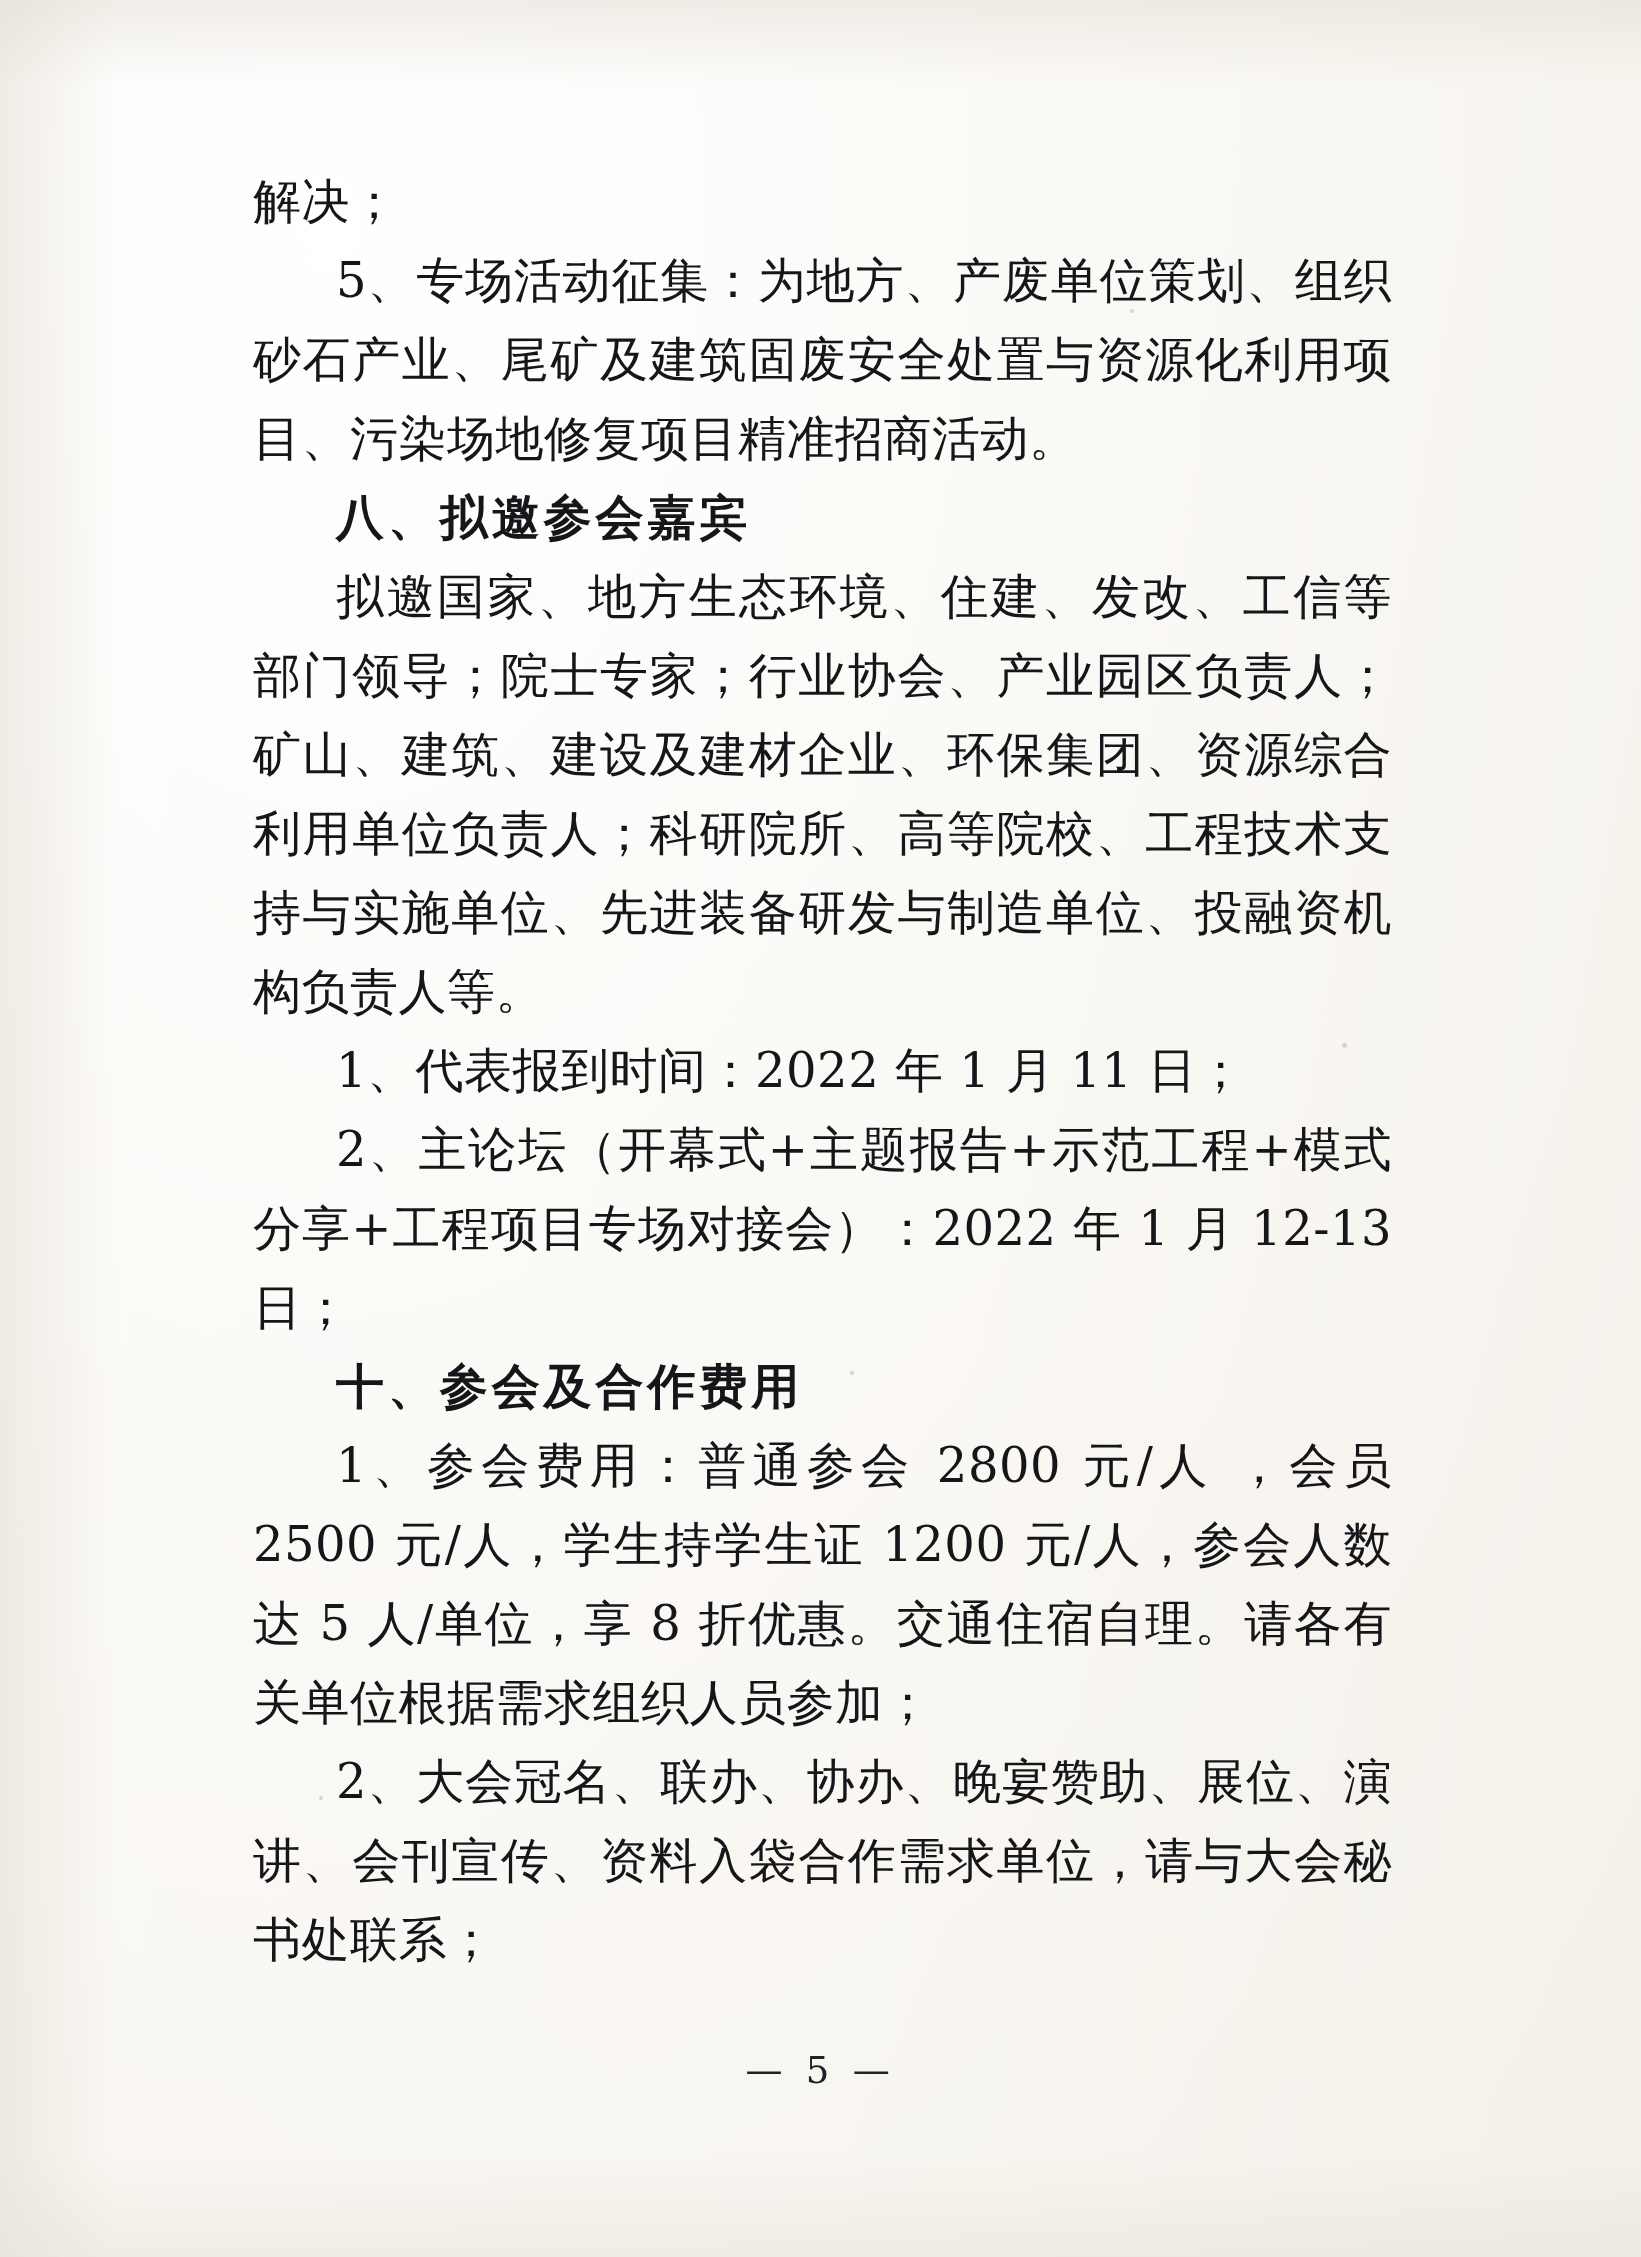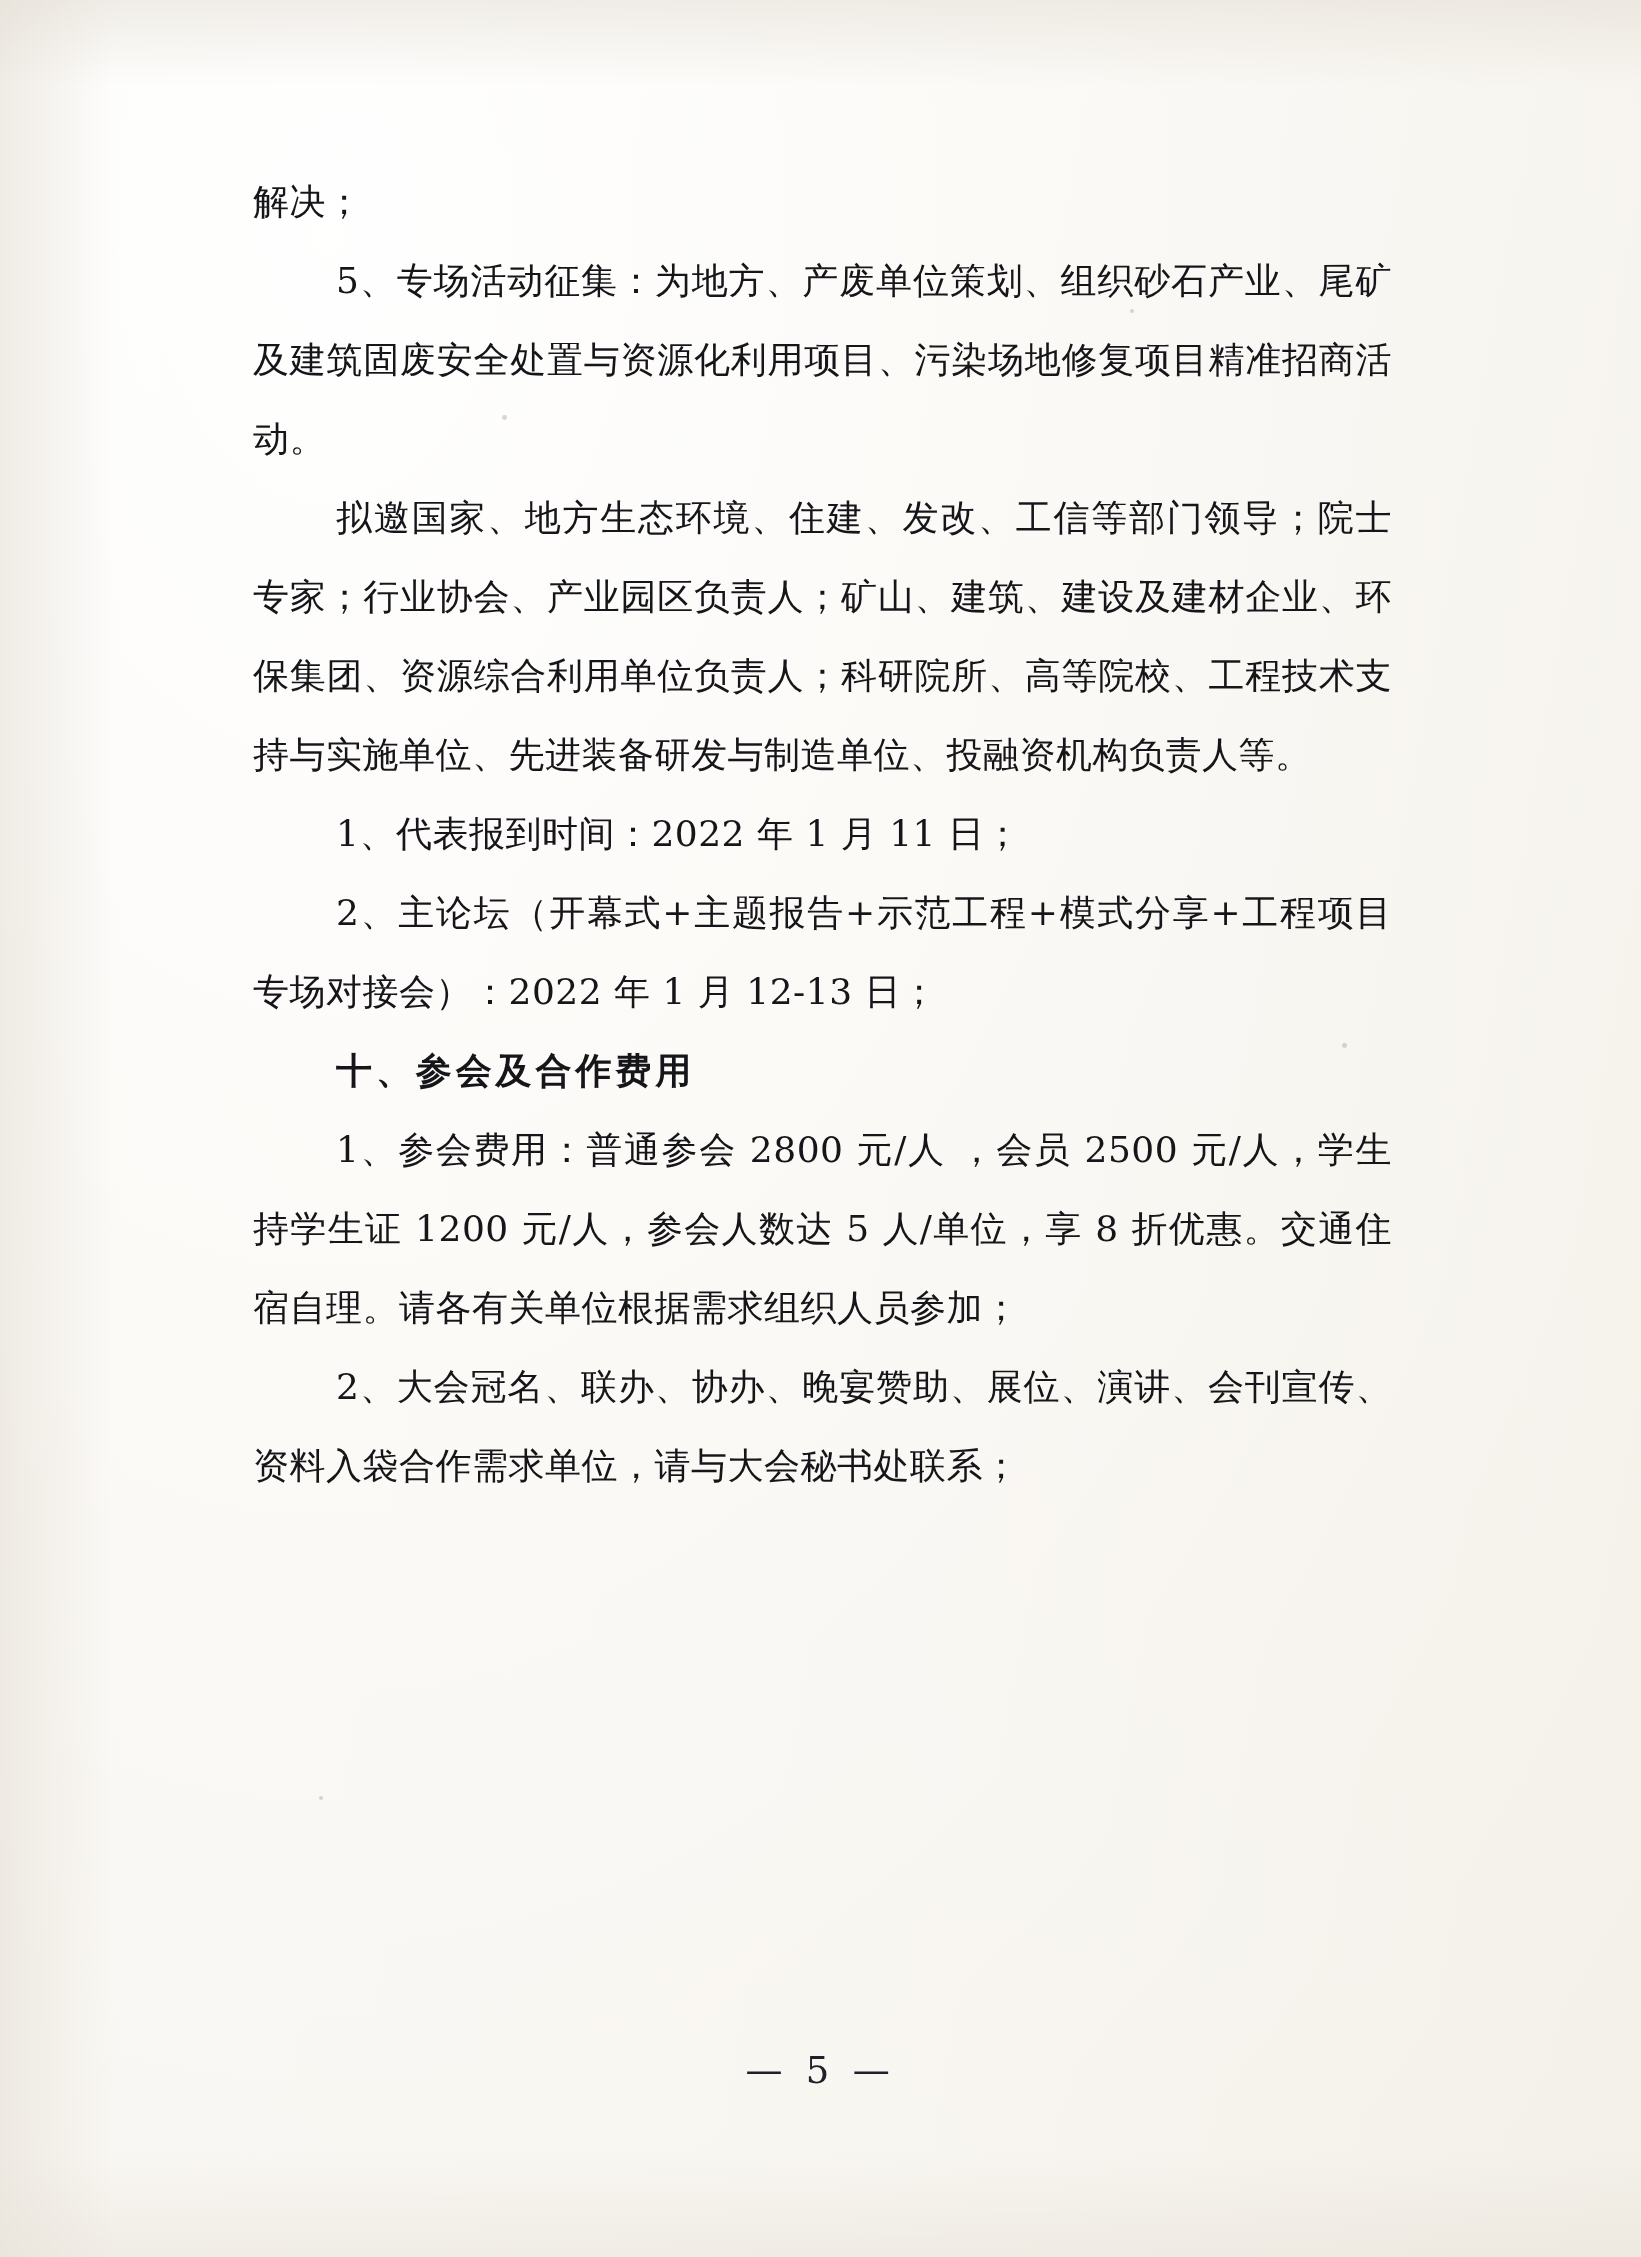--- a/index.html
+++ b/index.html
@@ -56,21 +56,21 @@
     pointer-events: none;
   }
   .content {
     position: absolute;
     left: 253px;
     top: 162px;
     width: 1139px;
   }
   p {
     margin: 0 0 0 0;
-    font-size: 36px;
+    font-size: 48px;
     line-height: 79px;
     letter-spacing: 0.5px;
     text-align: justify;
     text-justify: inter-ideograph;
     color: #16161a;
   }
   p.indent {
     text-indent: 83px;
   }
   p.heading {
@@ -100,20 +100,21 @@
 
   <div class="speck" style="left:502px; top:415px; width:4.8px; height:4.8px;"></div>
   <div class="speck" style="left:1130px; top:309px; width:3.9px; height:3.9px;"></div>
   <div class="speck" style="left:850px; top:1371px; width:3.9px; height:3.9px;"></div>
   <div class="speck" style="left:1342px; top:1043px; width:4.8px; height:4.8px;"></div>
   <div class="speck" style="left:319px; top:1796px; width:3.9px; height:3.9px;"></div>
 
   <div class="content">
     <p class="plain">解决；</p>
     <p class="indent">5、专场活动征集：为地方、产废单位策划、组织砂石产业、尾矿及建筑固废安全处置与资源化利用项目、污染场地修复项目精准招商活动。</p>
+    <p class="heading">八、拟邀参会嘉宾</p>
     <p class="indent">拟邀国家、地方生态环境、住建、发改、工信等部门领导；院士专家；行业协会、产业园区负责人；矿山、建筑、建设及建材企业、环保集团、资源综合利用单位负责人；科研院所、高等院校、工程技术支持与实施单位、先进装备研发与制造单位、投融资机构负责人等。</p>
     <p class="indent">1、代表报到时间：2022 年 1 月 11 日；</p>
     <p class="indent">2、主论坛（开幕式+主题报告+示范工程+模式分享+工程项目专场对接会）：2022 年 1 月 12-13 日；</p>
     <p class="heading">十、参会及合作费用</p>
     <p class="indent">1、参会费用：普通参会 2800 元/人 ，会员 2500 元/人，学生持学生证 1200 元/人，参会人数达 5 人/单位，享 8 折优惠。交通住宿自理。请各有关单位根据需求组织人员参加；</p>
     <p class="indent">2、大会冠名、联办、协办、晚宴赞助、展位、演讲、会刊宣传、资料入袋合作需求单位，请与大会秘书处联系；</p>
   </div>
 
   <div class="footer">— 5 —</div>
 </div>

